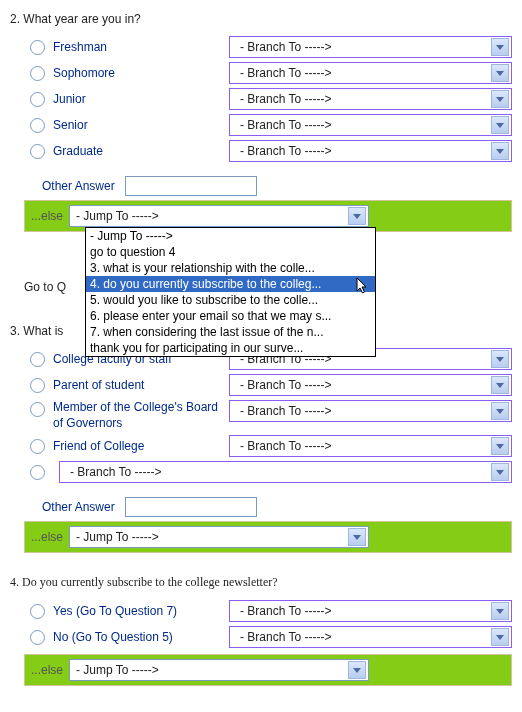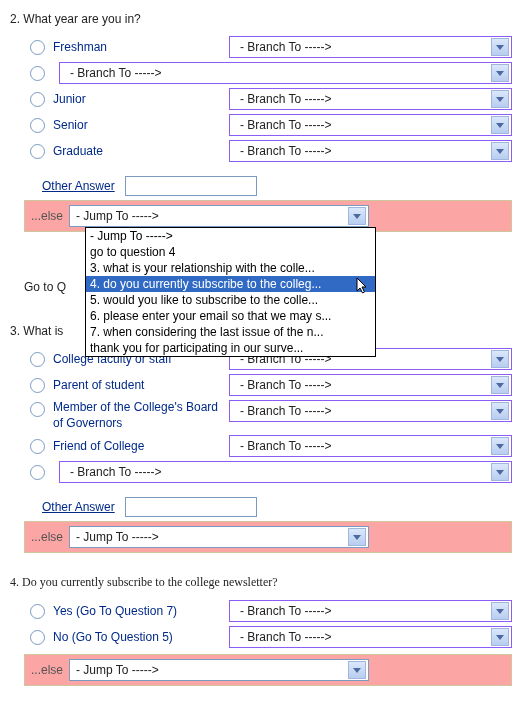--- a/index.html
+++ b/index.html
@@ -56,32 +56,31 @@
   }
   .dd-btn svg { display: block; }
   .other-row {
     margin: 14px 0 4px 32px;
     display: flex;
     align-items: center;
   }
   .other-label {
     color: #002a8a;
     margin-right: 10px;
-    text-decoration: underline;
   }
   .other-input {
     border: 1px solid #7a9ac0;
     height: 18px;
     width: 130px;
     background: #fff;
   }
   .else-bar {
     display: flex;
     align-items: center;
-    background: #fca5a5;
+    background: #84cc16;
     border: 1px solid #cfc79b;
     padding: 4px 4px;
     margin: 4px 0 14px 14px;
     position: relative;
   }
   .else-label {
     color: #555;
     margin: 0 6px 0 2px;
   }
   .jump-select {
@@ -138,20 +137,21 @@
       <span>- Branch To -----&gt;</span>
       <div class="dd-btn">
           <svg width="8" height="5">
             <polygon points="0,0 8,0 4,5" fill="#4a6aa0"></polygon>
           </svg>
         </div>
     </div>
   </div>
   <div class="opt-row">
     <div class="radio"></div>
+    <div class="opt-label">Sophomore</div>
     <div class="branch-select">
       <span>- Branch To -----&gt;</span>
       <div class="dd-btn">
           <svg width="8" height="5">
             <polygon points="0,0 8,0 4,5" fill="#4a6aa0"></polygon>
           </svg>
         </div>
     </div>
   </div>
   <div class="opt-row">

